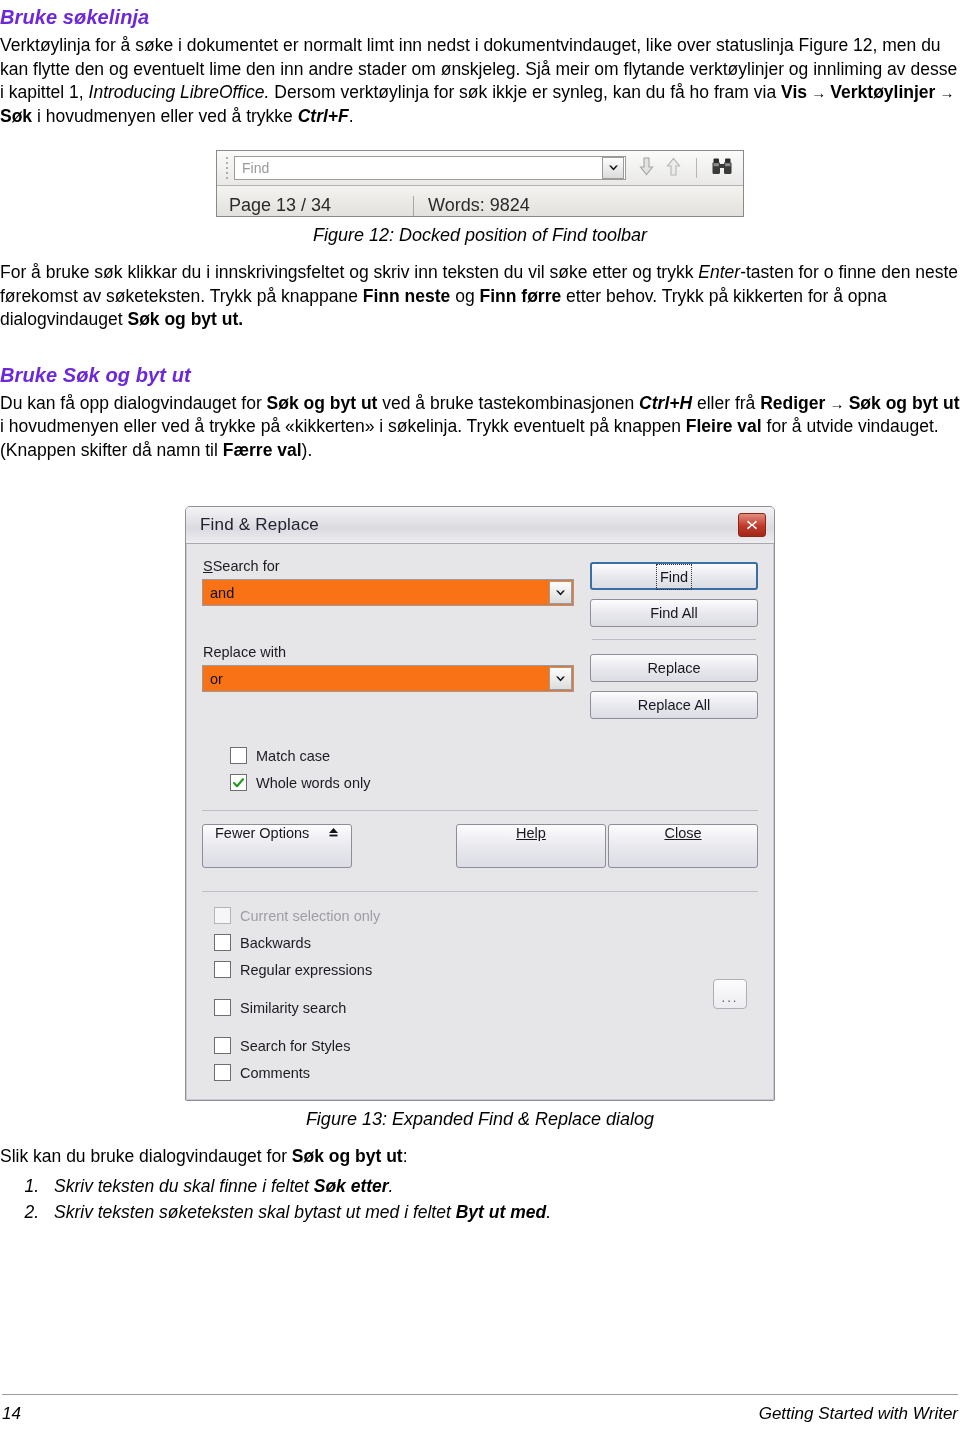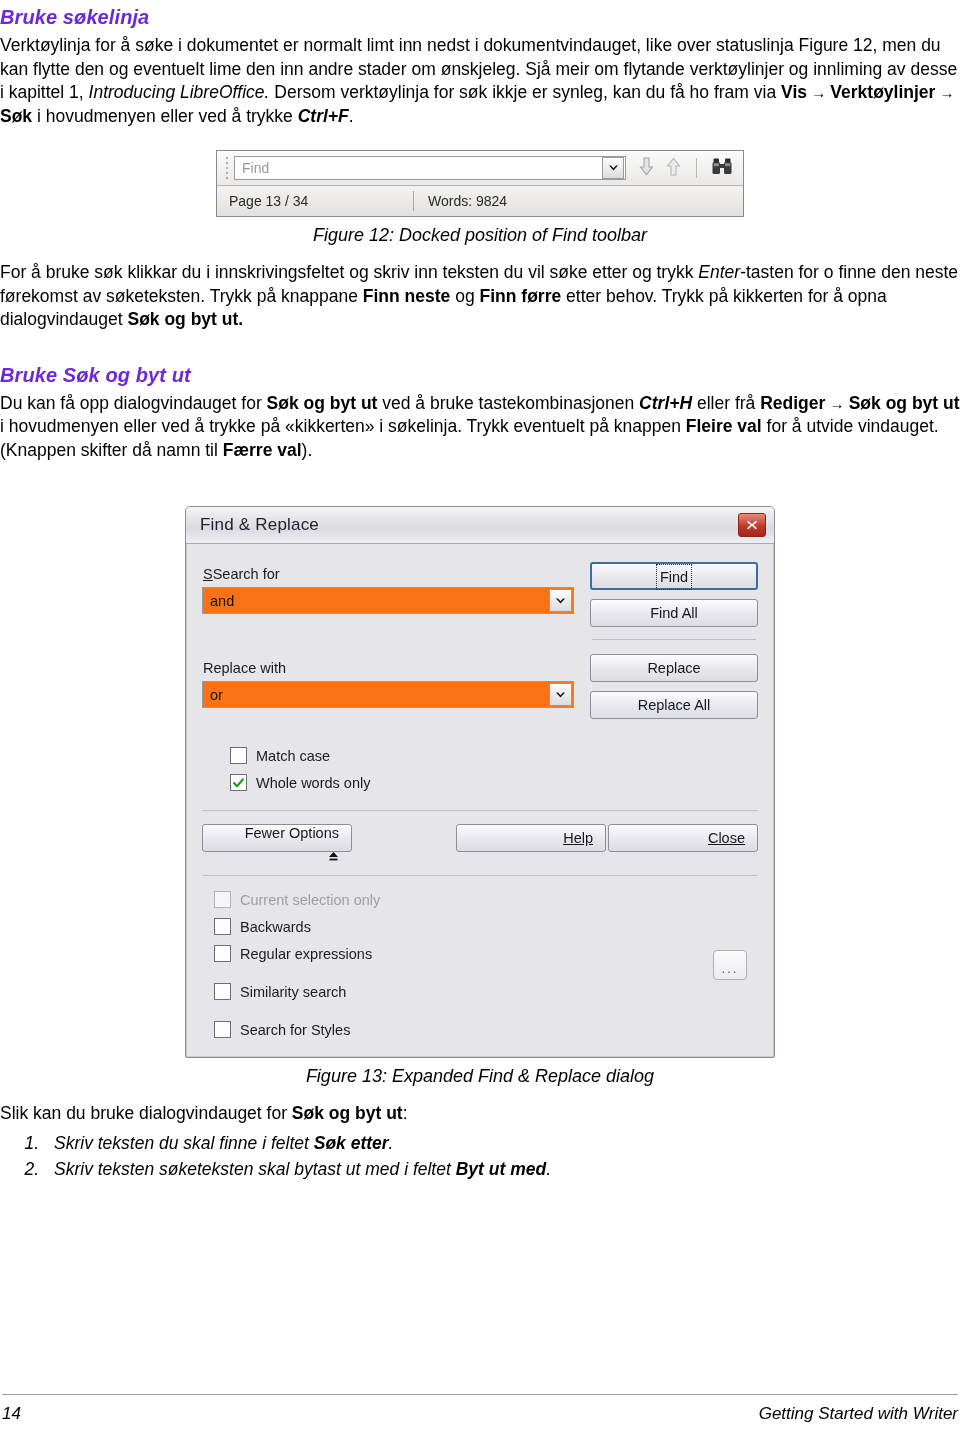--- a/index.html
+++ b/index.html
@@ -141,23 +141,23 @@
   }
   .ft-sep {
     width: 1px;
     height: 20px;
     background: #b9b7b3;
     margin: 0 4px;
   }
   .ft-row2 {
     height: 30px;
     display: flex;
-    align-items: center;
+    align-items: flex-end;
     background: linear-gradient(#f4f3f1, #e3e1dd);
-    font-size: 14px;
+    font-size: 18px;
     color: #2b2b2b;
   }
   .ft-cell1 { width: 196px; padding-left: 12px; box-sizing: border-box; }
   .ft-vsep { width: 1px; height: 20px; background: #a9a7a3; }
   .ft-cell2 { padding-left: 14px; }
 
   
   .fig13-wrap {
     margin-top: 44px;
     display: flex;
@@ -203,21 +203,21 @@
 
   .fr-main {
     display: flex;
     gap: 16px;
   }
   .fr-left { flex: 1; }
   .fr-right { width: 168px; padding-top: 6px; }
 
   .fld-label {
     font-size: 14.5px;
-    margin: 10px 0 5px 1px;
+    margin: 2px 0 5px 1px;
     display: block;
   }
   .u { text-decoration: underline; }
   .fr-input {
     height: 27px;
     background: #f97316;
     border: 1px solid #9a9aa2;
     display: flex;
     align-items: center;
     box-sizing: border-box;
@@ -293,33 +293,32 @@
     height: 1px;
     background: #bfbec8;
     margin: 10px 0 0 0;
   }
   .fr-bottombar {
     display: flex;
     align-items: center;
     padding: 13px 0 13px 0;
   }
   .btn-inline {
-    height: 28px;
+    height: 44px;
     background: linear-gradient(#fdfdfe, #e8e8ee 52%, #dcdce4);
     border: 1px solid #8d8d9b;
     border-radius: 3px;
     font-size: 14.5px;
     color: #17171f;
     display: flex;
-    align-items: flex-end;
+    align-items: flex-start;
     justify-content: center;
     box-sizing: border-box;
     gap: 8px;
     padding: 0 12px;
-    flex-direction: column;
   }
   .btn-fewer { width: 150px; justify-content: space-between; }
   .btn-help  { width: 150px; margin-left: auto; margin-right: 2px; }
   .btn-close { width: 150px; }
 
   .fr-options {
     display: flex;
     gap: 10px;
     padding: 10px 0 14px 0;
   }
@@ -544,20 +543,24 @@
             <div class="opt-gap"></div>
             <div class="chk-row">
               <span class="chk"></span>
               <span>Similarity search</span>
             </div>
             <div class="opt-gap"></div>
             <div class="chk-row">
               <span class="chk"></span>
               <span>Search for Styles</span>
             </div>
+            <div class="chk-row">
+              <span class="chk"></span>
+              <span>Comments</span>
+            </div>
           </div>
 
           <div class="opt-mid">
             <div class="ellipsis-btn">...</div>
           </div>
 
         </div>
 
       </div>
     </div>

